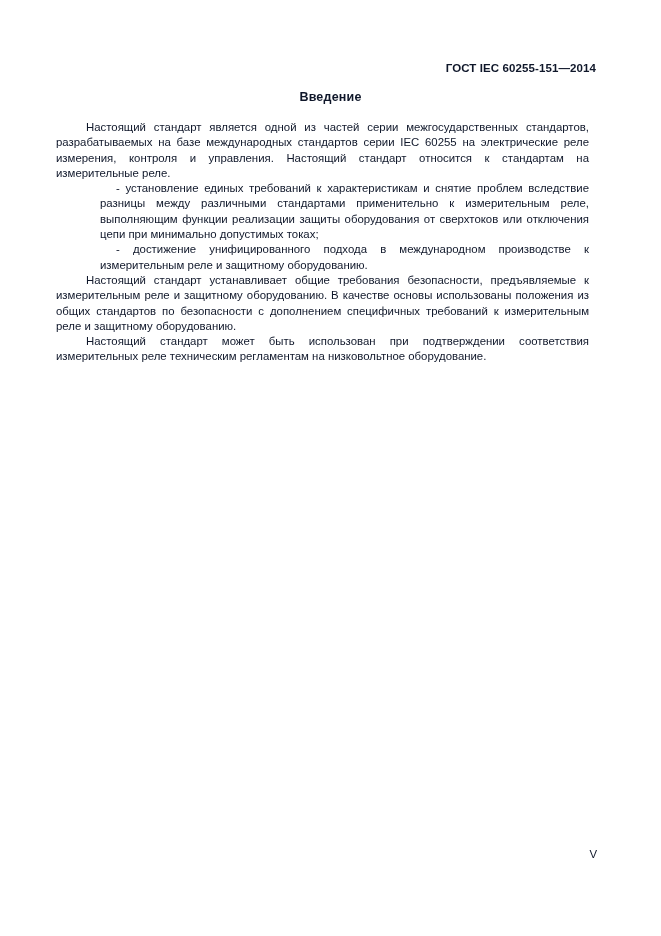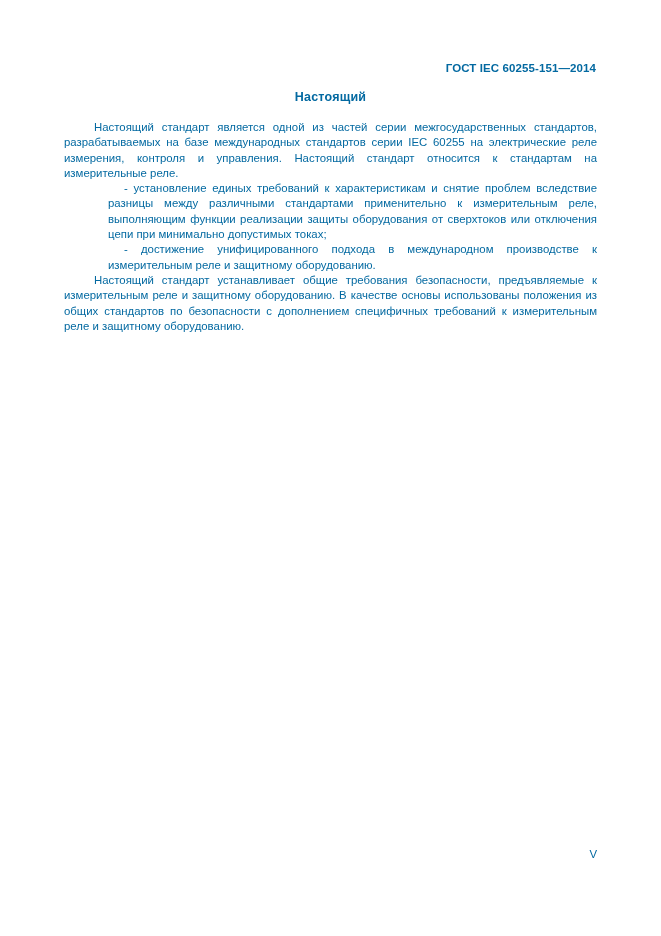--- a/index.html
+++ b/index.html
@@ -6,21 +6,21 @@
     margin: 0;
     padding: 0;
     background: #ffffff;
   }
   .page {
     position: relative;
     width: 661px;
     height: 936px;
     background: #ffffff;
     font-family: "Liberation Sans", sans-serif;
-    color: #0369a1;
+    color: #0f172a;
     overflow: hidden;
     box-sizing: border-box;
   }
   .running-head {
     position: absolute;
     top: 62px;
     right: 65px;
     font-size: 11.5px;
     font-weight: bold;
     letter-spacing: 0.1px;
@@ -32,21 +32,21 @@
     left: 0;
     width: 661px;
     text-align: center;
     font-size: 12.5px;
     font-weight: bold;
     letter-spacing: 0.2px;
   }
   .body-text {
     position: absolute;
     top: 120px;
-    left: 64px;
+    left: 56px;
     width: 533px;
     font-size: 11.4px;
     line-height: 15.3px;
     text-align: justify;
     text-justify: inter-word;
   }
   .body-text p {
     margin: 0;
     text-indent: 30px;
     hyphens: manual;
@@ -63,24 +63,25 @@
     font-weight: normal;
   }
 </style>
 </head>
 <body>
 
 <div class="page">
 
   <div class="running-head">ГОСТ IEC 60255-151—2014</div>
 
-  <div class="doc-title">Настоящий</div>
+  <div class="doc-title">Введение</div>
 
   <div class="body-text">
     <p>Настоящий стандарт является одной из частей серии межгосударственных стандартов, разрабатываемых на базе международных стандартов серии IEC 60255 на электрические реле измерения, контроля и управления. Настоящий стандарт относится к стандартам на измерительные реле.</p>
     <p class="bullet">- установление единых требований к характеристикам и снятие проблем вследствие разницы между различными стандартами применительно к измерительным реле, выполняющим функции реализации защиты оборудования от сверхтоков или отключения цепи при минимально допустимых токах;</p>
     <p class="bullet">- достижение унифицированного подхода в международном производстве к измерительным реле и защитному оборудованию.</p>
     <p>Настоящий стандарт устанавливает общие требования безопасности, предъявляемые к измерительным реле и защитному оборудованию. В качестве основы использованы положения из общих стандартов по безопасности с дополнением специфичных требований к измерительным реле и защитному оборудованию.</p>
+    <p>Настоящий стандарт может быть использован при подтверждении соответствия измерительных реле техническим регламентам на низковольтное оборудование.</p>
   </div>
 
   <div class="page-number">V</div>
 
 </div>
 
 </body></html>

